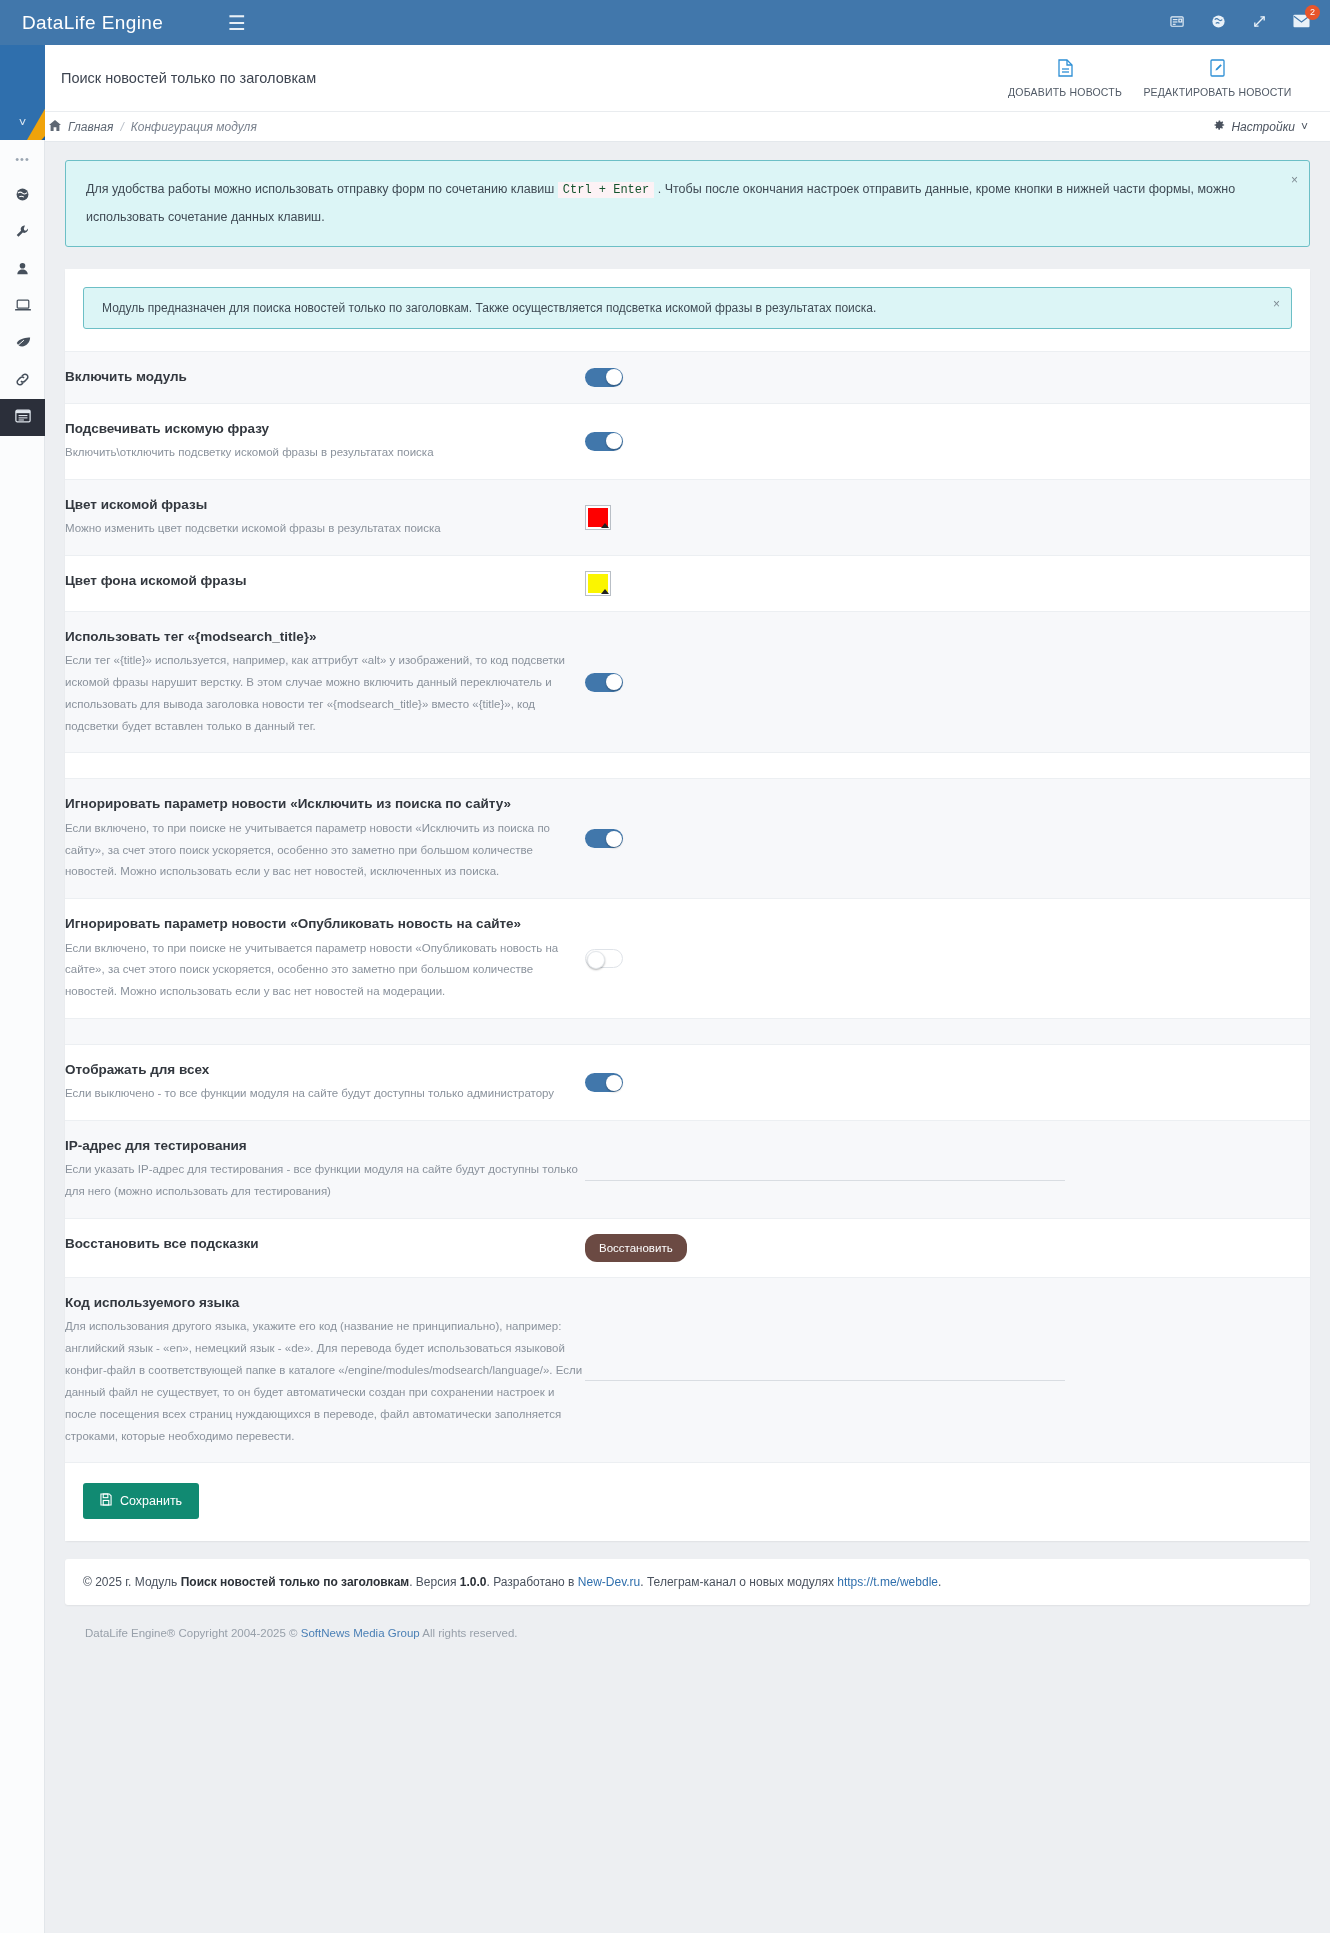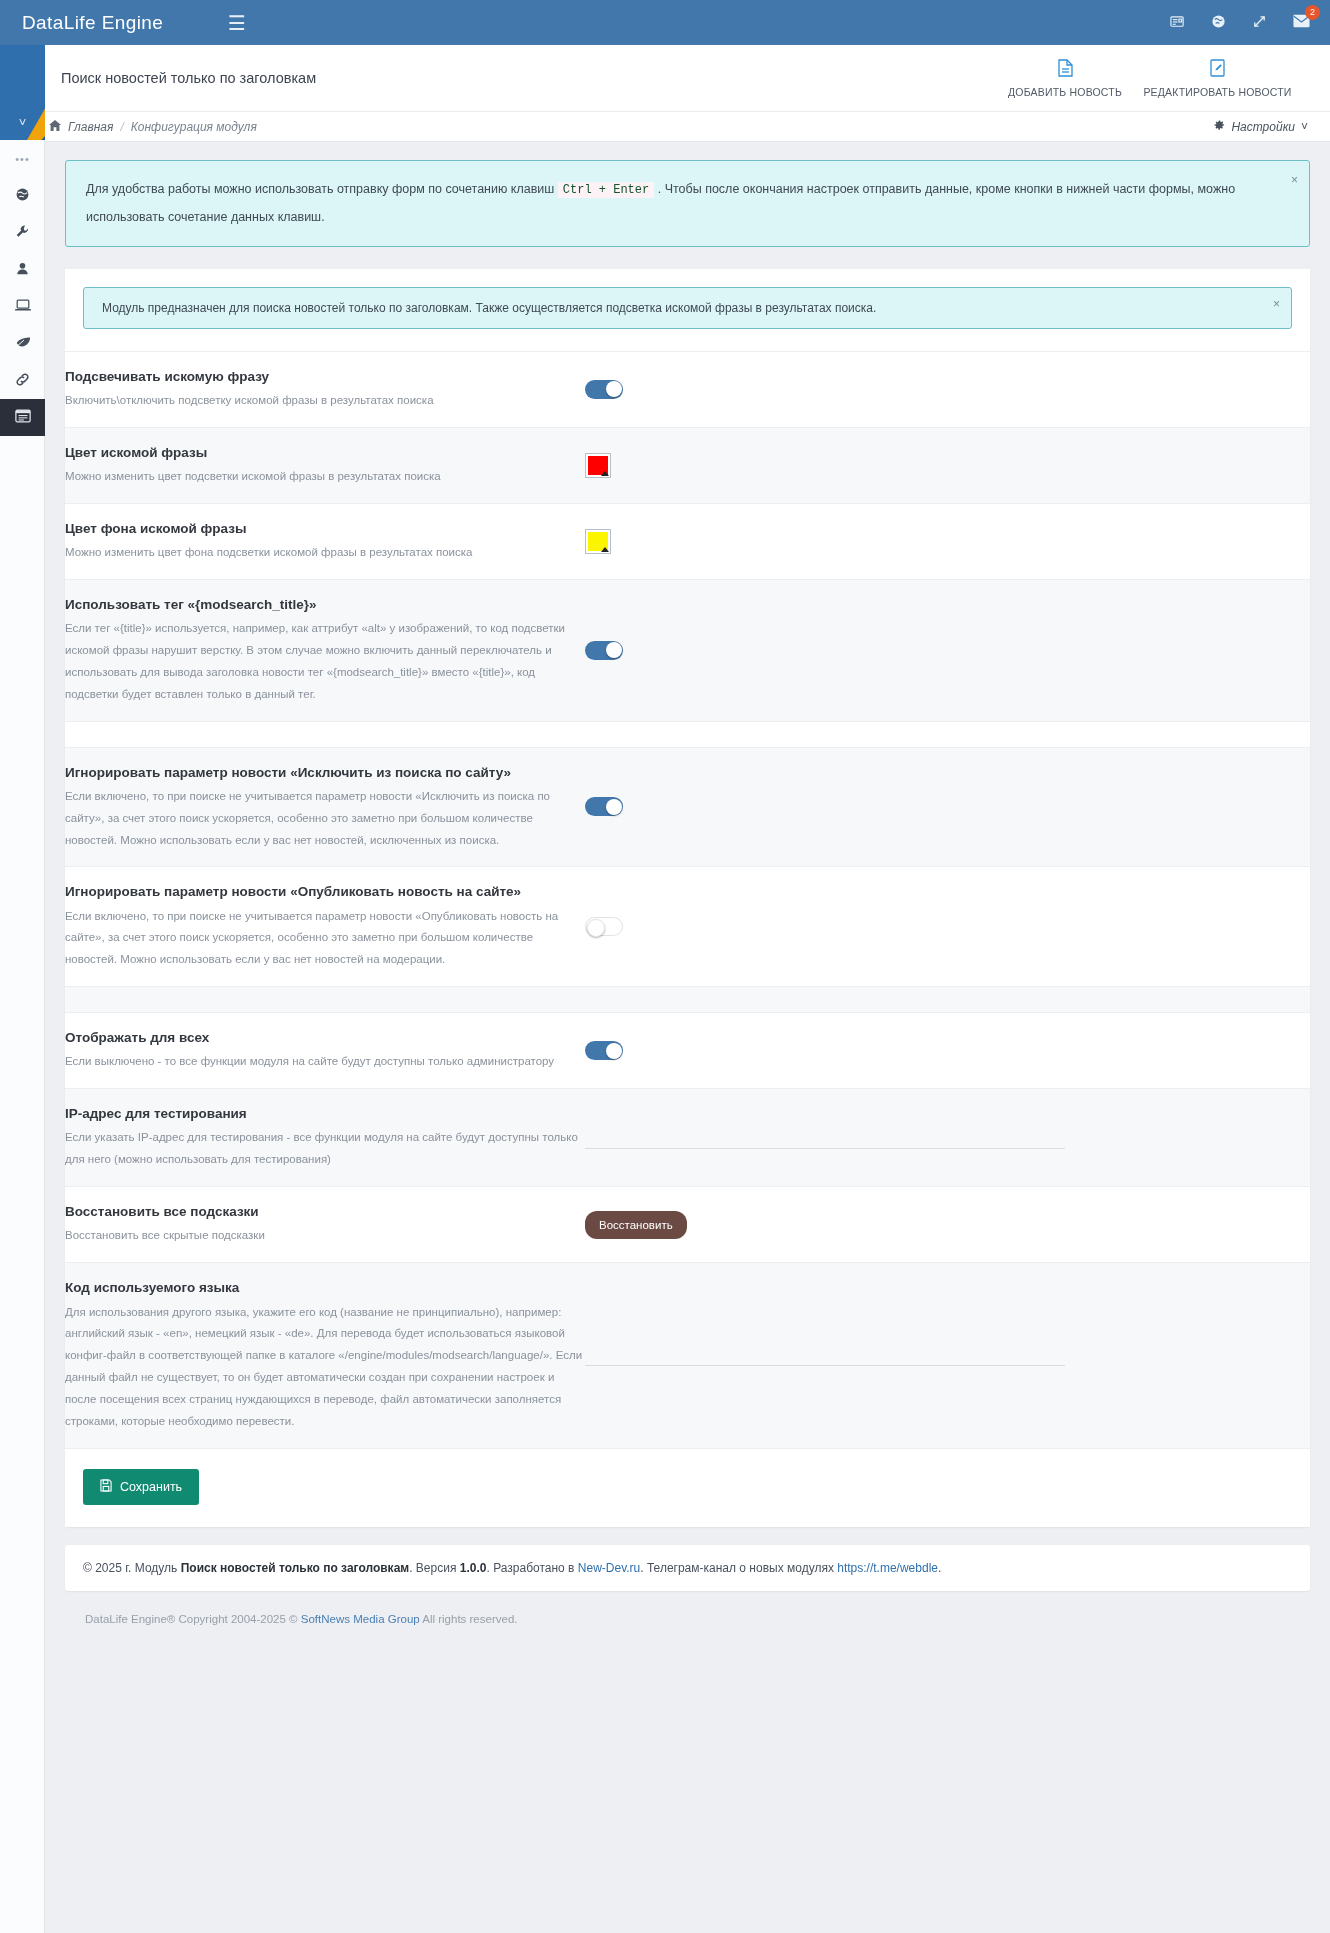--- a/index.html
+++ b/index.html
@@ -363,20 +363,28 @@
 
       <div class="tabbody">
         <div class="alert2">
           <span class="x">×</span>
           <span>Модуль предназначен для поиска новостей только по заголовкам. Также осуществляется подсветка искомой фразы в результатах поиска.</span>
         </div>
       </div>
 
       <div class="rows">
 
+        <div class="row alt center">
+          <div class="lbl">
+            <h4>Включить модуль</h4>
+          </div>
+          <div class="ctl">
+            <span class="toggle"></span>
+          </div>
+        </div>
 
         <div class="row center">
           <div class="lbl">
             <h4>Подсвечивать искомую фразу</h4>
             <p>Включить\отключить подсветку искомой фразы в результатах поиска</p>
           </div>
           <div class="ctl">
             <span class="toggle"></span>
           </div>
         </div>
@@ -389,21 +397,20 @@
           <div class="ctl">
             <span class="swatch">
                 <i id="sw0" style="background: rgb(254, 0, 0);"></i>
               </span>
           </div>
         </div>
 
         <div class="row center">
           <div class="lbl">
             <h4>Цвет фона искомой фразы</h4>
-            <p>Можно изменить цвет фона подсветки искомой фразы в результатах поиска</p>
           </div>
           <div class="ctl">
             <span class="swatch">
                 <i id="sw1" style="background: rgb(251, 245, 0);"></i>
               </span>
           </div>
         </div>
 
         <div class="row alt center">
           <div class="lbl">
@@ -455,21 +462,20 @@
             <p>Если указать IP-адрес для тестирования - все функции модуля на сайте будут доступны только для него (можно использовать для тестирования)</p>
           </div>
           <div class="ctl">
             <input class="uline" type="text" value="" style="">
           </div>
         </div>
 
         <div class="row center">
           <div class="lbl">
             <h4>Восстановить все подсказки</h4>
-            <p>Восстановить все скрытые подсказки</p>
           </div>
           <div class="ctl">
             <button class="btn-restore">Восстановить</button>
           </div>
         </div>
 
         <div class="row alt center">
           <div class="lbl">
             <h4>Код используемого языка</h4>
             <p>Для использования другого языка, укажите его код (название не принципиально), например: английский язык - «en», немецкий язык - «de». Для перевода будет использоваться языковой конфиг-файл в соответствующей папке в каталоге «/engine/modules/modsearch/language/». Если данный файл не существует, то он будет автоматически создан при сохранении настроек и после посещения всех страниц нуждающихся в переводе, файл автоматически заполняется строками, которые необходимо перевести.</p>

